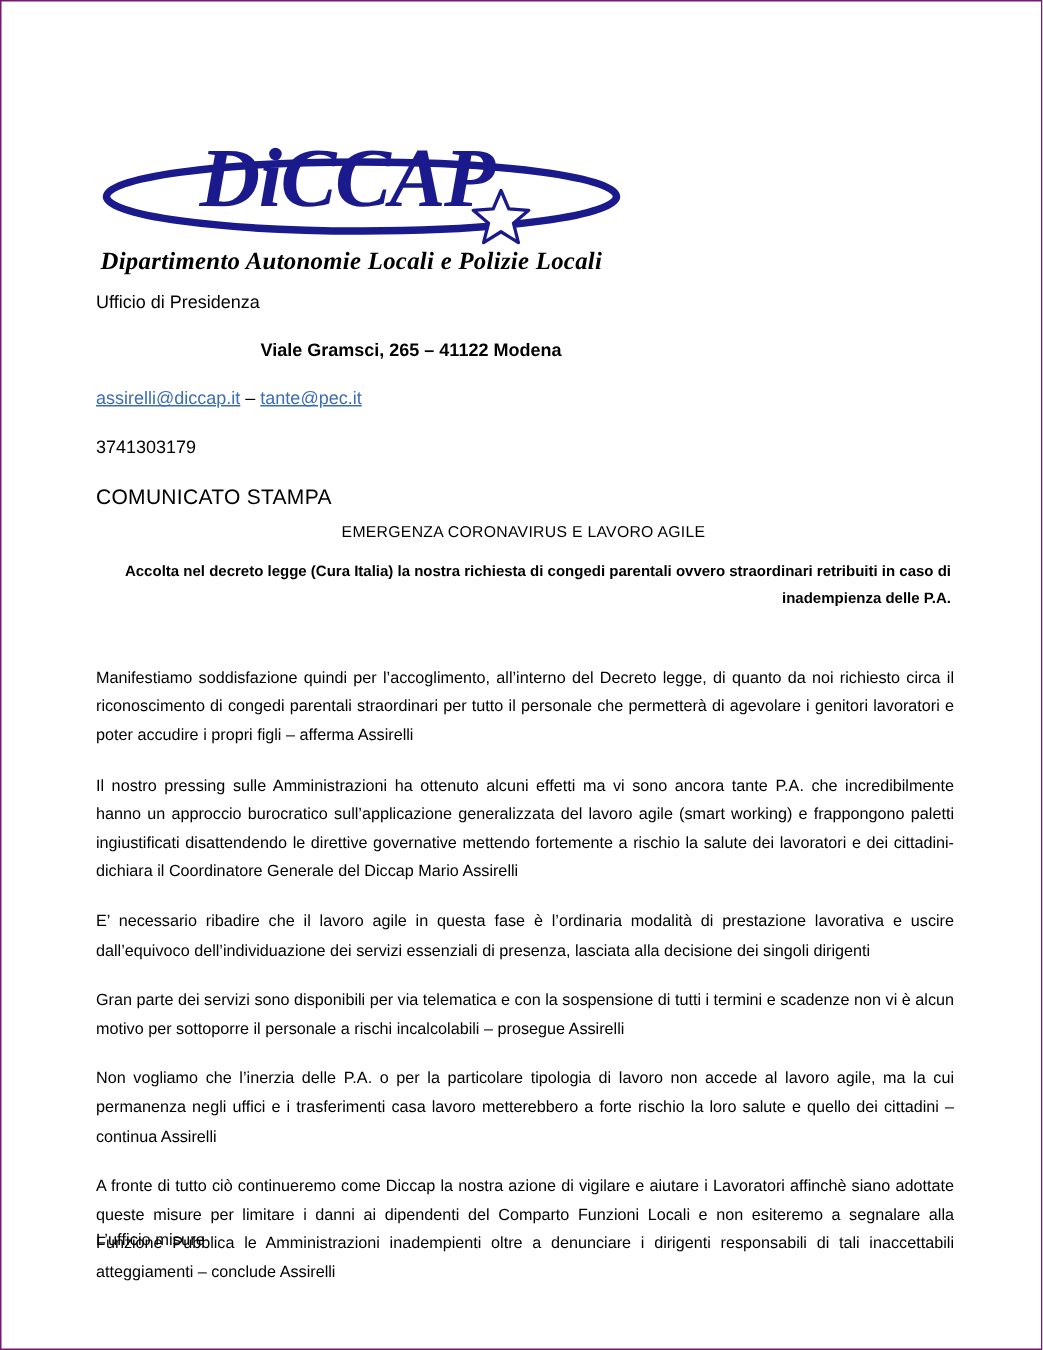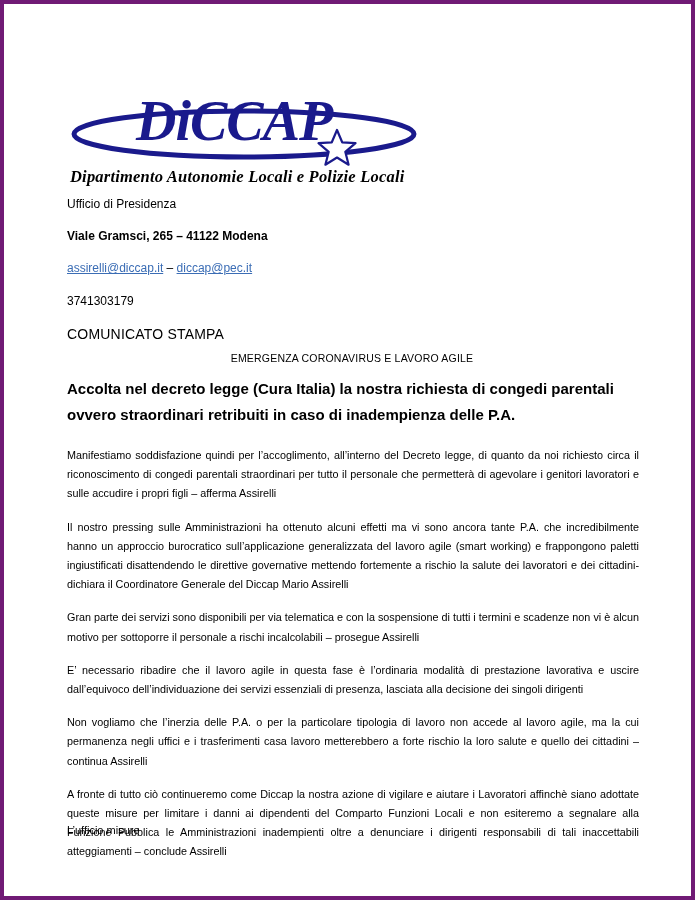--- a/index.html
+++ b/index.html
@@ -9,21 +9,21 @@
   }
   body {
     font-family: "Liberation Sans", sans-serif;
   }
   #page {
     position: relative;
     width: 695px;
     height: 900px;
     background: #ffffff;
     box-sizing: border-box;
-    border: 4px solid #701a75;
+    border: 1px solid #701a75;
     overflow: hidden;
   }
 
   
   .logo-block {
     position: absolute;
     left: 62px;
     top: 88px;
     width: 360px;
     height: 102px;
@@ -59,20 +59,21 @@
   }
   .contact-line {
     font-size: 12px;
     color: #000000;
     line-height: 1.35;
     margin-bottom: 16px;
     white-space: nowrap;
   }
   .contact-line.bold {
     font-weight: bold;
+    text-align: center;
   }
   .mail-link {
     color: #3b6db5;
     text-decoration: underline;
   }
   .mail-sep {
     color: #000000;
   }
 
   
@@ -92,22 +93,22 @@
     text-align: center;
     font-size: 10.5px;
     color: #000000;
     letter-spacing: 0.2px;
   }
   .headline {
     position: absolute;
     left: 63px;
     top: 372px;
     width: 570px;
-    text-align: left;
-    font-size: 15px;
+    text-align: right;
+    font-size: 10px;
     font-weight: bold;
     line-height: 1.75;
     color: #000000;
   }
 
   
   .body-block {
     position: absolute;
     left: 63px;
     top: 442px;
@@ -147,35 +148,35 @@
         <polygon points="271,38 276.2,50.3 289.5,51.2 279.3,59.8 282.6,72.7 271,65.5 259.4,72.7 262.7,59.8 252.5,51.2 265.8,50.3" fill="#ffffff" stroke="#1a1a8c" stroke-width="2.2" stroke-linejoin="round"></polygon>
       </svg>
     </div>
     <div class="logo-tagline">Dipartimento Autonomie Locali e Polizie Locali</div>
   </div>
 
   <div class="contact-block">
     <div class="contact-line">Ufficio di Presidenza</div>
     <div class="contact-line bold">Viale Gramsci, 265 – 41122 Modena</div>
     <div class="contact-line">
-      <a class="mail-link" href="#">assirelli@diccap.it</a><span class="mail-sep"> – </span><a class="mail-link" href="#">diccap@pec.it</a>
+      <a class="mail-link" href="#">assirelli@diccap.it</a><span class="mail-sep"> – </span><a class="mail-link" href="#">tante@pec.it</a>
     </div>
     <div class="contact-line">3741303179</div>
   </div>
 
   <div class="press-label">COMUNICATO STAMPA</div>
 
   <div class="subject-line">EMERGENZA CORONAVIRUS E LAVORO AGILE</div>
 
   <div class="headline">Accolta nel decreto legge (Cura Italia) la nostra richiesta di congedi parentali ovvero straordinari retribuiti in caso di inadempienza delle P.A.</div>
 
   <div class="body-block">
-    <p class="para">Manifestiamo soddisfazione quindi per l’accoglimento, all’interno del Decreto legge, di quanto da noi richiesto circa il riconoscimento di congedi parentali straordinari per tutto il personale che permetterà di agevolare i genitori lavoratori e sulle accudire i propri figli – afferma Assirelli</p>
+    <p class="para">Manifestiamo soddisfazione quindi per l’accoglimento, all’interno del Decreto legge, di quanto da noi richiesto circa il riconoscimento di congedi parentali straordinari per tutto il personale che permetterà di agevolare i genitori lavoratori e poter accudire i propri figli – afferma Assirelli</p>
     <p class="para">Il nostro pressing sulle Amministrazioni ha ottenuto alcuni effetti ma vi sono ancora tante P.A. che incredibilmente hanno un approccio burocratico sull’applicazione generalizzata del lavoro agile (smart working) e frappongono paletti ingiustificati disattendendo le direttive governative mettendo fortemente a rischio la salute dei lavoratori e dei cittadini-dichiara il Coordinatore Generale del Diccap Mario Assirelli</p>
+    <p class="para">E’ necessario ribadire che il lavoro agile in questa fase è l’ordinaria modalità di prestazione lavorativa e uscire dall’equivoco dell’individuazione dei servizi essenziali di presenza, lasciata alla decisione dei singoli dirigenti</p>
     <p class="para">Gran parte dei servizi sono disponibili per via telematica e con la sospensione di tutti i termini e scadenze non vi è alcun motivo per sottoporre il personale a rischi incalcolabili – prosegue Assirelli</p>
-    <p class="para">E’ necessario ribadire che il lavoro agile in questa fase è l’ordinaria modalità di prestazione lavorativa e uscire dall’equivoco dell’individuazione dei servizi essenziali di presenza, lasciata alla decisione dei singoli dirigenti</p>
     <p class="para">Non vogliamo che l’inerzia delle P.A. o per la particolare tipologia di lavoro non accede al lavoro agile, ma la cui permanenza negli uffici e i trasferimenti casa lavoro metterebbero a forte rischio la loro salute e quello dei cittadini – continua Assirelli</p>
     <p class="para">A fronte di tutto ciò continueremo come Diccap la nostra azione di vigilare e aiutare i Lavoratori affinchè siano adottate queste misure per limitare i danni ai dipendenti del Comparto Funzioni Locali e non esiteremo a segnalare alla Funzione Pubblica le Amministrazioni inadempienti oltre a denunciare i dirigenti responsabili di tali inaccettabili atteggiamenti – conclude Assirelli</p>
   </div>
 
   <div class="signoff">L’ufficio misure</div>
 
 </div>
 
 </body></html>

